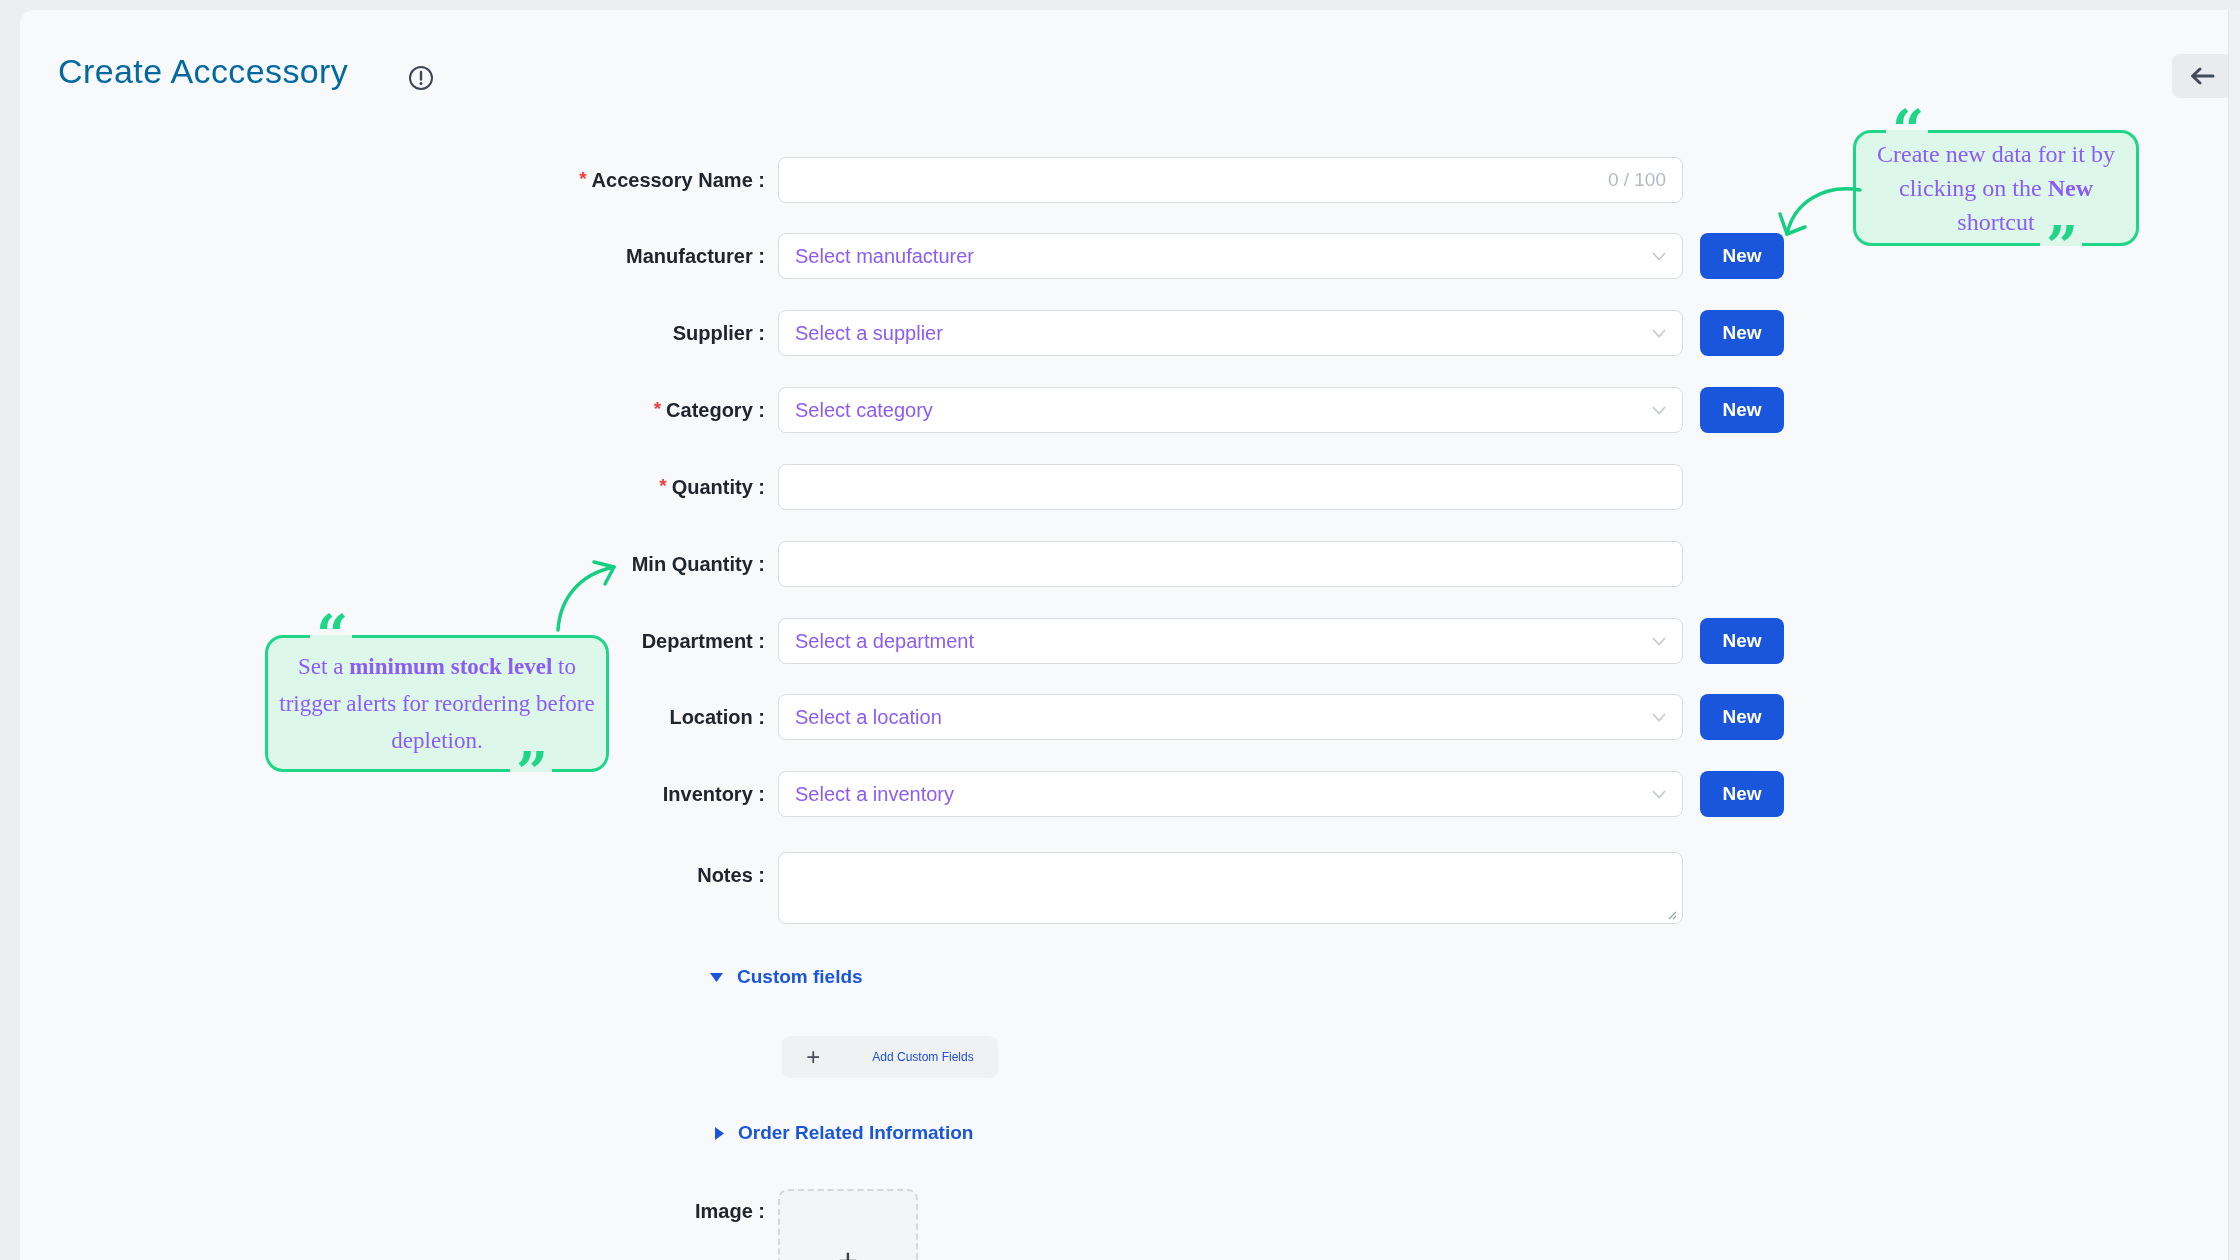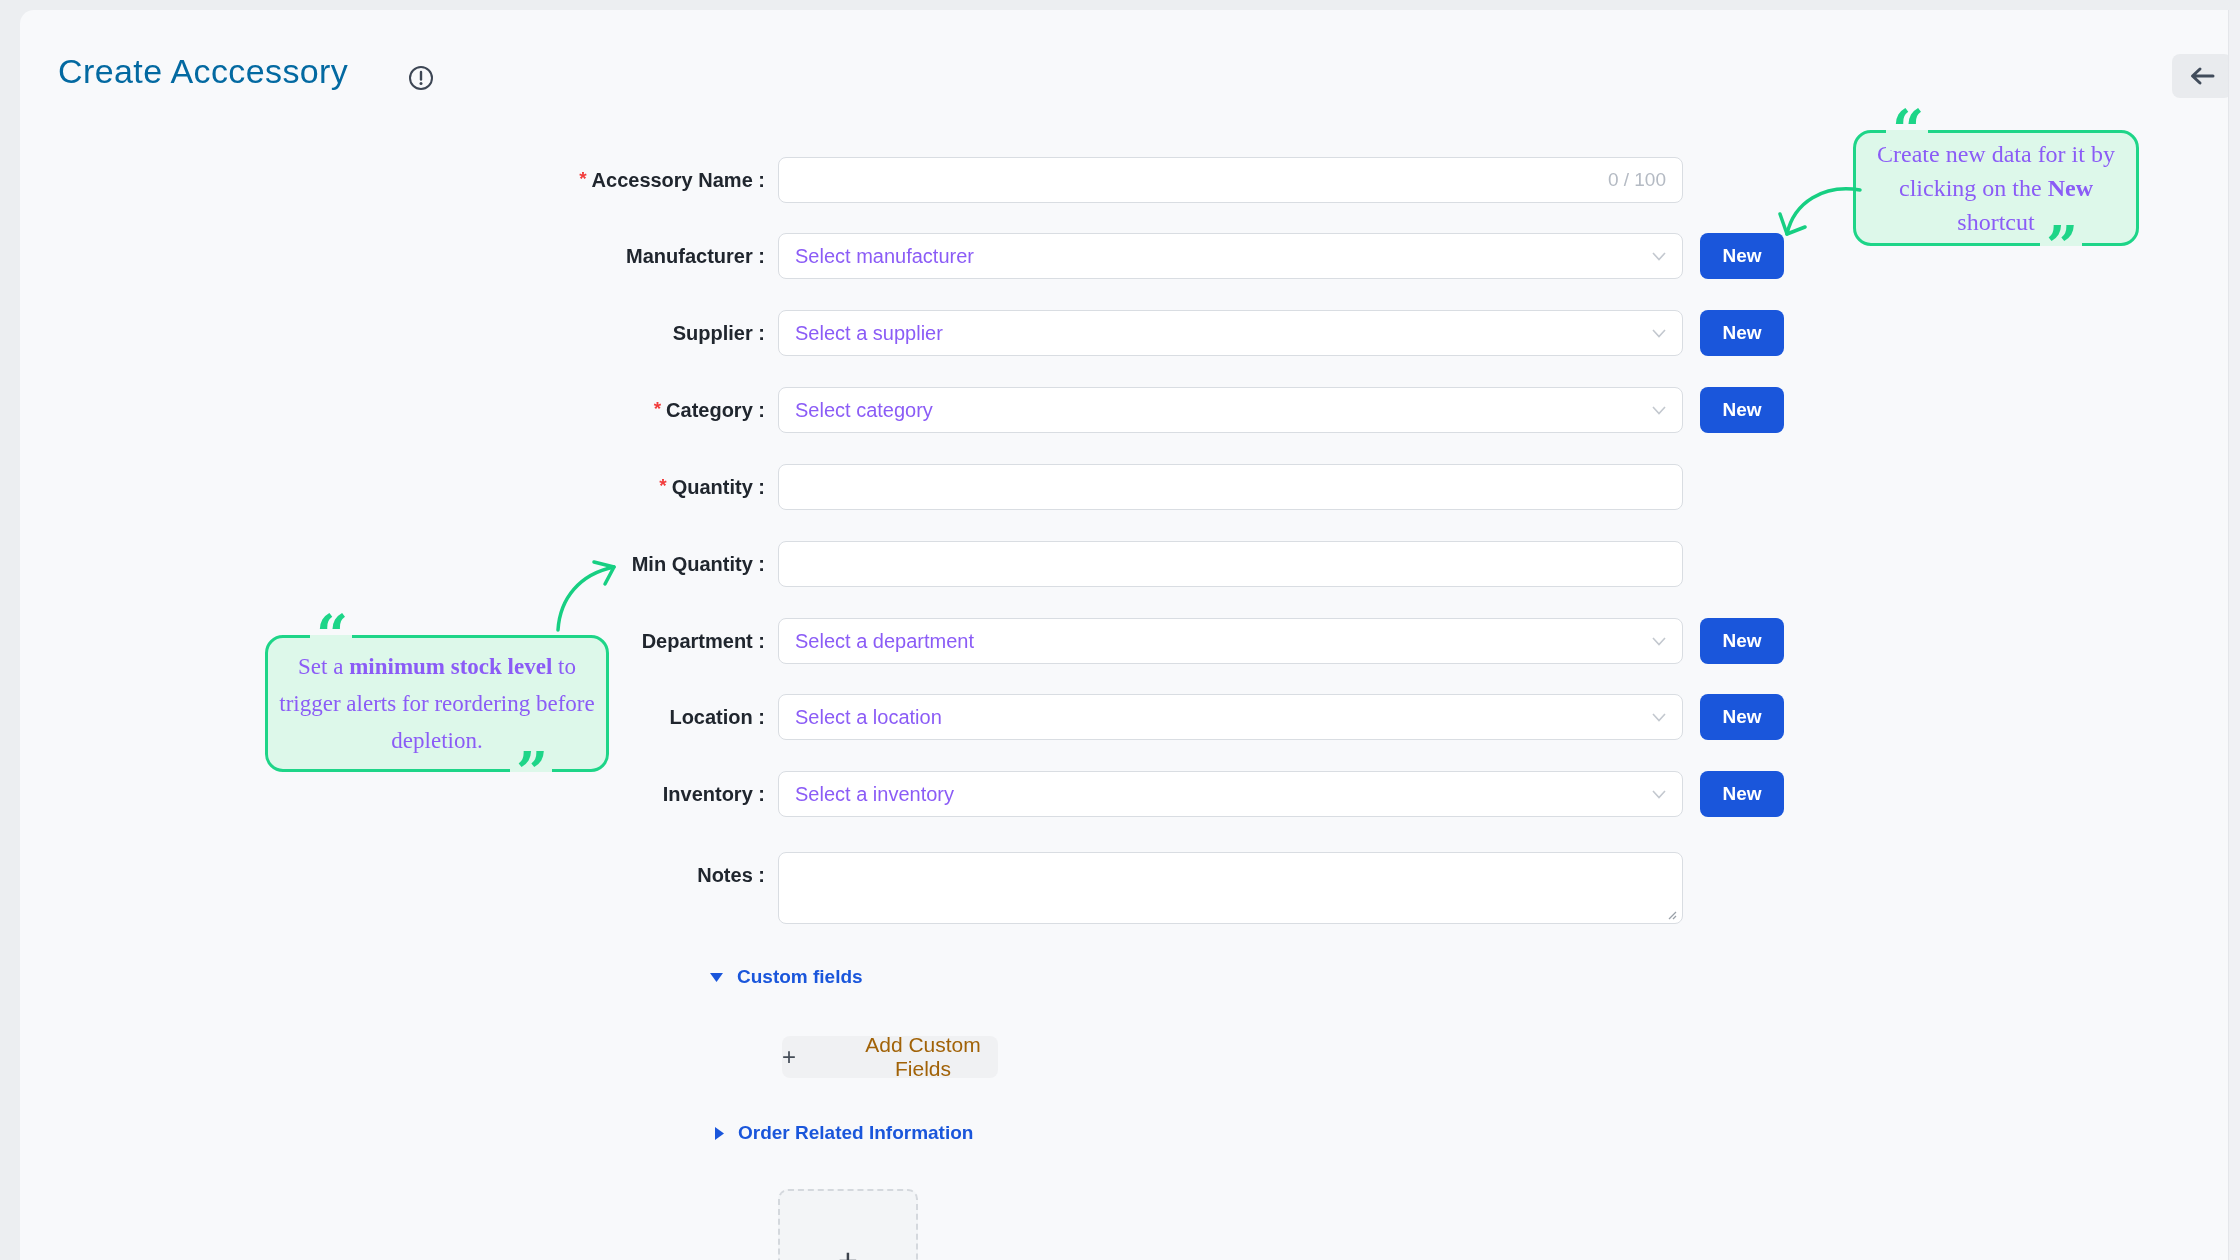--- a/index.html
+++ b/index.html
@@ -42,21 +42,21 @@
   .resize-grip { position:absolute; left:1645px; top:56px; pointer-events:none; }
 
   
   .sec-hd { position:absolute; display:flex; align-items:center; gap:14px; cursor:pointer; }
   .sec-hd .txt { font-size:19px; font-weight:700; color:#1a56db; }
   .add-cf { position:absolute; left:762px; top:1026px; width:216px; height:42px;
             background:#f0f1f3; border:none; border-radius:8px; cursor:pointer;
             display:flex; align-items:center; justify-content:center; gap:12px;
             font-family:"Liberation Sans", sans-serif; }
   .add-cf .plus { font-size:24px; font-weight:400; color:#454d57; line-height:1; }
-  .add-cf .txt  { font-size:21px; color:#a16207;margin-left:40px; }
+  .add-cf .txt  { font-size:12px; color:#1d4ed8;margin-left:40px; }
   .img-box { position:absolute; left:758px; top:1179px; width:140px; height:130px;
              background:#f3f5f7; border:2px dashed #d4d8dd; border-radius:10px;
              display:flex; align-items:center; justify-content:center; cursor:pointer; }
   .img-box .plus { font-size:34px; font-weight:300; color:#3c434c; margin-top:12px; }
 
   
   .callout { position:absolute; background:#ddf8ea; border:3px solid #1ed588;
              border-radius:18px; z-index:1; display:flex; align-items:center;
              justify-content:center; text-align:center; color:#8b5cf6;font-family:Liberation Serif, serif; }
   .callout .b { font-weight:700; }
@@ -192,20 +192,23 @@
       <span class="txt">Add Custom Fields</span>
     </button>
 
     <div class="sec-hd" style="left:695px; top:1112px">
       <svg width="9" height="13" viewBox="0 0 9 13">
           <path d="M0 0 V13 L9 6.5 Z" fill="#1a56db"></path>
         </svg>
       <span class="txt">Order Related Information</span>
     </div>
 
+    <div class="row" style="top:1178px">
+      <div class="lbl"><span>Image</span><span> :</span></div>
+    </div>
     <div class="img-box">
       <span class="plus">+</span>
     </div>
 
     <div class="callout co1">
       <div><span>Create new data for it by clicking on the </span><span class="b">New</span><span> shortcut</span></div>
     </div>
     <span class="quote q-top" style="left:1866px; top:100px">“</span>
     <span class="quote q-bottom" style="left:2020px; top:216px">”</span>
     <svg class="arrow" style="left:1752px; top:170px" width="95" height="75" viewBox="0 0 95 75">

